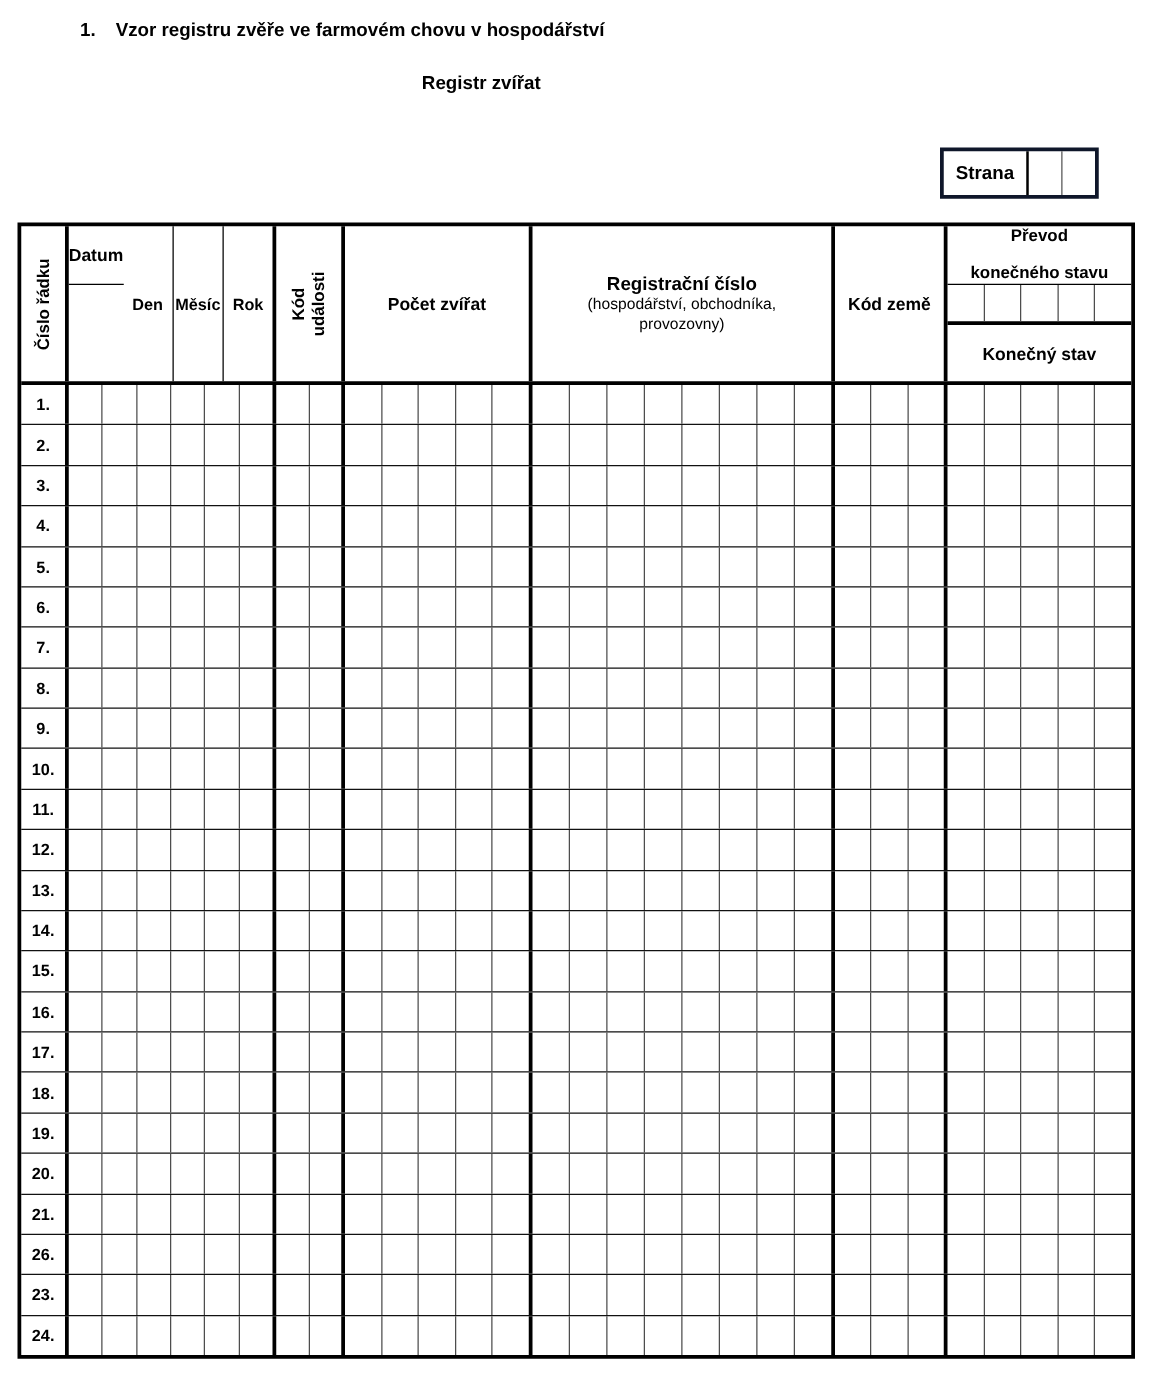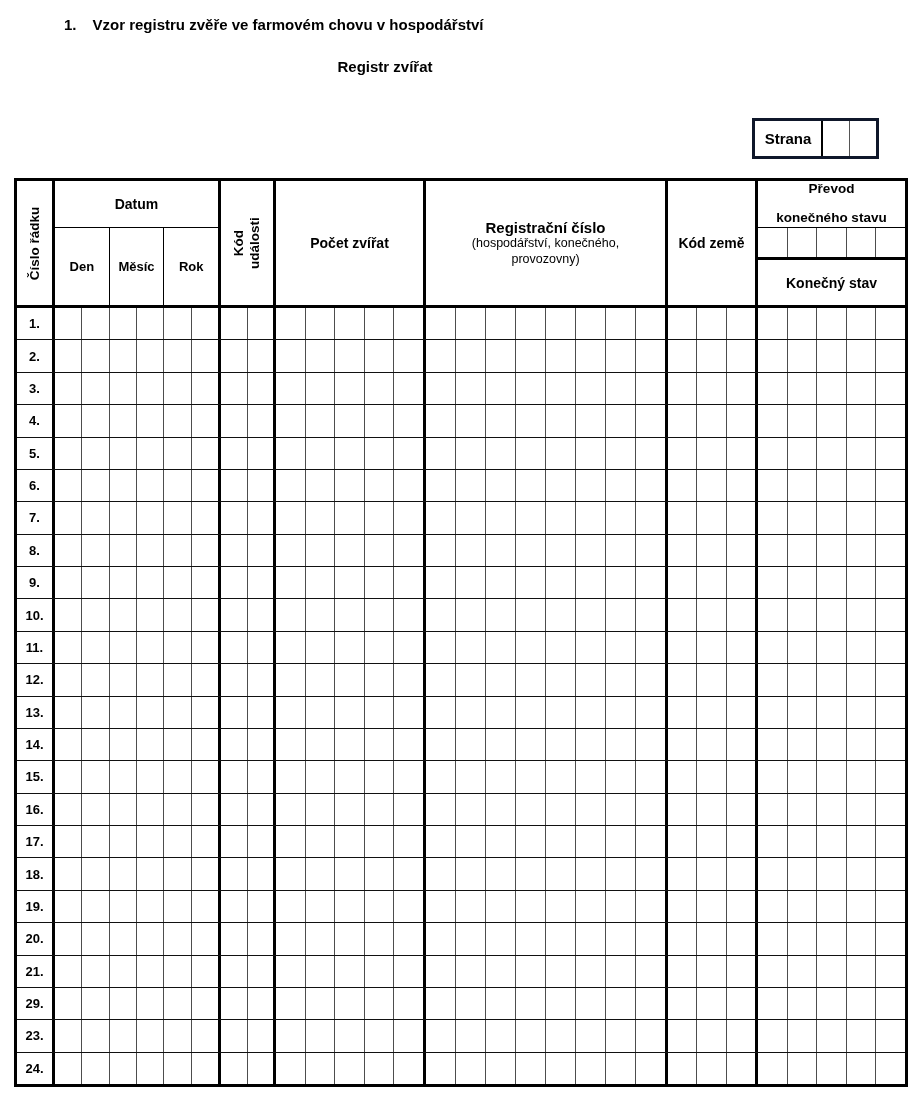--- a/index.html
+++ b/index.html
@@ -68,21 +68,21 @@
     transform: rotate(-90deg);
     white-space: nowrap;
     font-weight: bold; font-size: 13.5px;
   }
   .vtext-wrap {
     transform: rotate(-90deg);
     width: 74px; text-align: center;
     white-space: normal; line-height: 1.2;
     font-weight: bold; font-size: 13.5px;
   }
-  .h-datum { display: flex; flex-direction: column; }
+  .h-datum { display: flex; flex-direction: row; }
   .h-datum-label {
     height: 47px; border-bottom: 1px solid #000;
     display: flex; align-items: center; justify-content: center;
     font-weight: bold; font-size: 14px;
   }
   .h-datum-sub { flex: 1; display: flex; }
   .h-sub {
     flex: 1 1 0; border-right: 1px solid #000;
     display: flex; align-items: center; justify-content: center;
     font-weight: bold; font-size: 13px;
@@ -157,21 +157,21 @@
       <span class="vtext-wrap">Kód události</span>
     </div>
 
     <div class="hcell c-count grp">
       <span>Počet zvířat</span>
     </div>
 
     <div class="hcell c-reg grp">
       <div class="h-reg-inner">
         <div class="h-reg-title">Registrační číslo</div>
-        <div class="h-reg-sub">(hospodářství, konečného, provozovny)</div>
+        <div class="h-reg-sub">(hospodářství, obchodníka, provozovny)</div>
       </div>
     </div>
 
     <div class="hcell c-country grp">
       <span>Kód země</span>
     </div>
 
     <div class="h-final-grp c-final grp">
       <div class="h-transfer-label">
         <span>Převod</span>
@@ -1108,21 +1108,21 @@
         </div>
         <div class="cellgroup grp c-final">
           <div class="cell"></div>
           <div class="cell"></div>
           <div class="cell"></div>
           <div class="cell"></div>
           <div class="cell"></div>
         </div>
       </div>
       <div class="trow">
-        <div class="rownum-cell c-rownum">29.</div>
+        <div class="rownum-cell c-rownum">26.</div>
         <div class="cellgroup grp c-datum">
           <div class="cell"></div>
           <div class="cell"></div>
           <div class="cell"></div>
           <div class="cell"></div>
           <div class="cell"></div>
           <div class="cell"></div>
         </div>
         <div class="cellgroup grp c-event">
           <div class="cell"></div>

